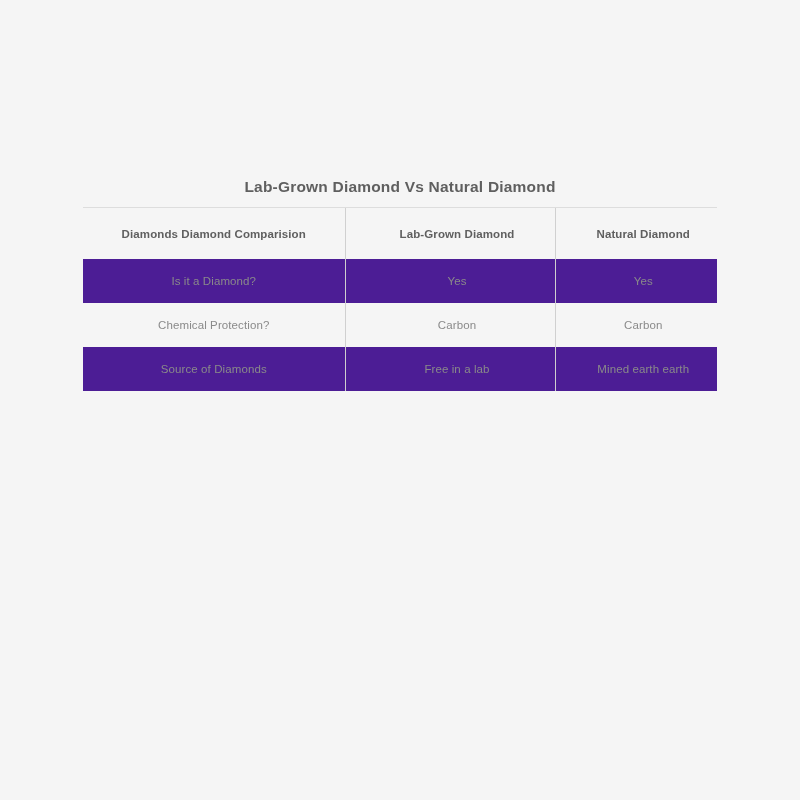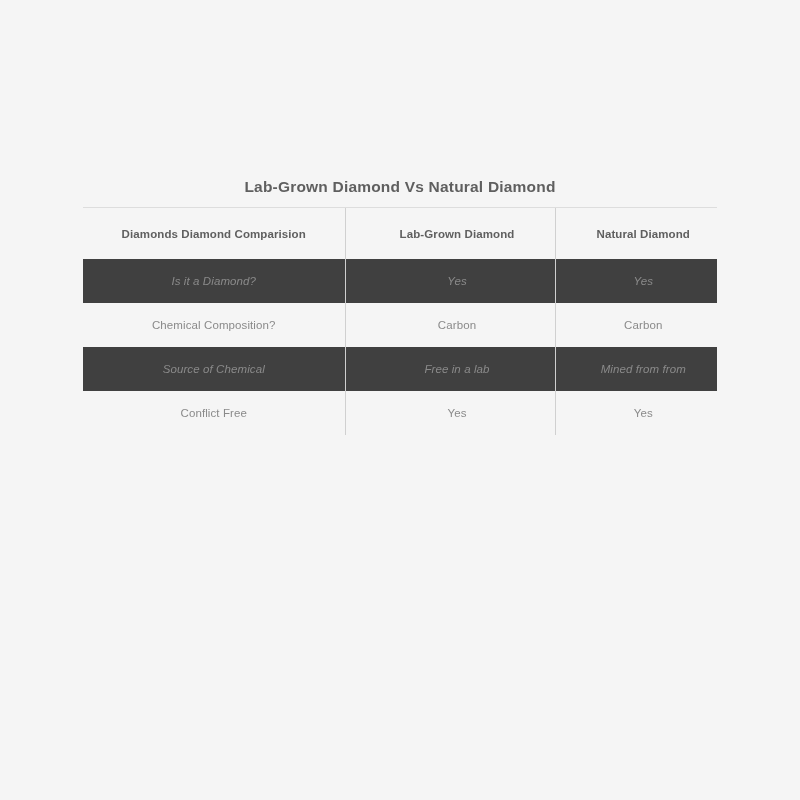--- a/index.html
+++ b/index.html
@@ -54,22 +54,21 @@
     letter-spacing: 0.1px;
   }
   table.cmp td {
     font-size: 11.5px;
     color: #8a8a8a;
     text-align: center;
     padding: 16px 6px 16px 6px;
     letter-spacing: 0.1px;
   }
   table.cmp tbody tr.shaded td {
-    background: #404040;
-    font-style: italic;
+    background: #4c1d95;
   }
   table.cmp tbody tr.plain td {
     background: transparent;
   }
   
   table.cmp th.sep,
   table.cmp td.sep {
     border-left: 1px solid #d0d0d0;
     padding-left: 20px;
   }
@@ -98,31 +97,26 @@
           <th class="sep">Natural Diamond</th>
         </tr>
       </thead>
       <tbody>
         <tr class="shaded">
           <td>Is it a Diamond?</td>
           <td class="sep">Yes</td>
           <td class="sep">Yes</td>
         </tr>
         <tr class="plain">
-          <td>Chemical Composition?</td>
+          <td>Chemical Protection?</td>
           <td class="sep">Carbon</td>
           <td class="sep">Carbon</td>
         </tr>
         <tr class="shaded">
-          <td>Source of Chemical</td>
+          <td>Source of Diamonds</td>
           <td class="sep">Free in a lab</td>
-          <td class="sep">Mined from from</td>
-        </tr>
-        <tr class="plain">
-          <td>Conflict Free</td>
-          <td class="sep">Yes</td>
-          <td class="sep">Yes</td>
+          <td class="sep">Mined earth earth</td>
         </tr>
       </tbody>
     </table>
 
   </div>
 </div>
 
 </body></html>

